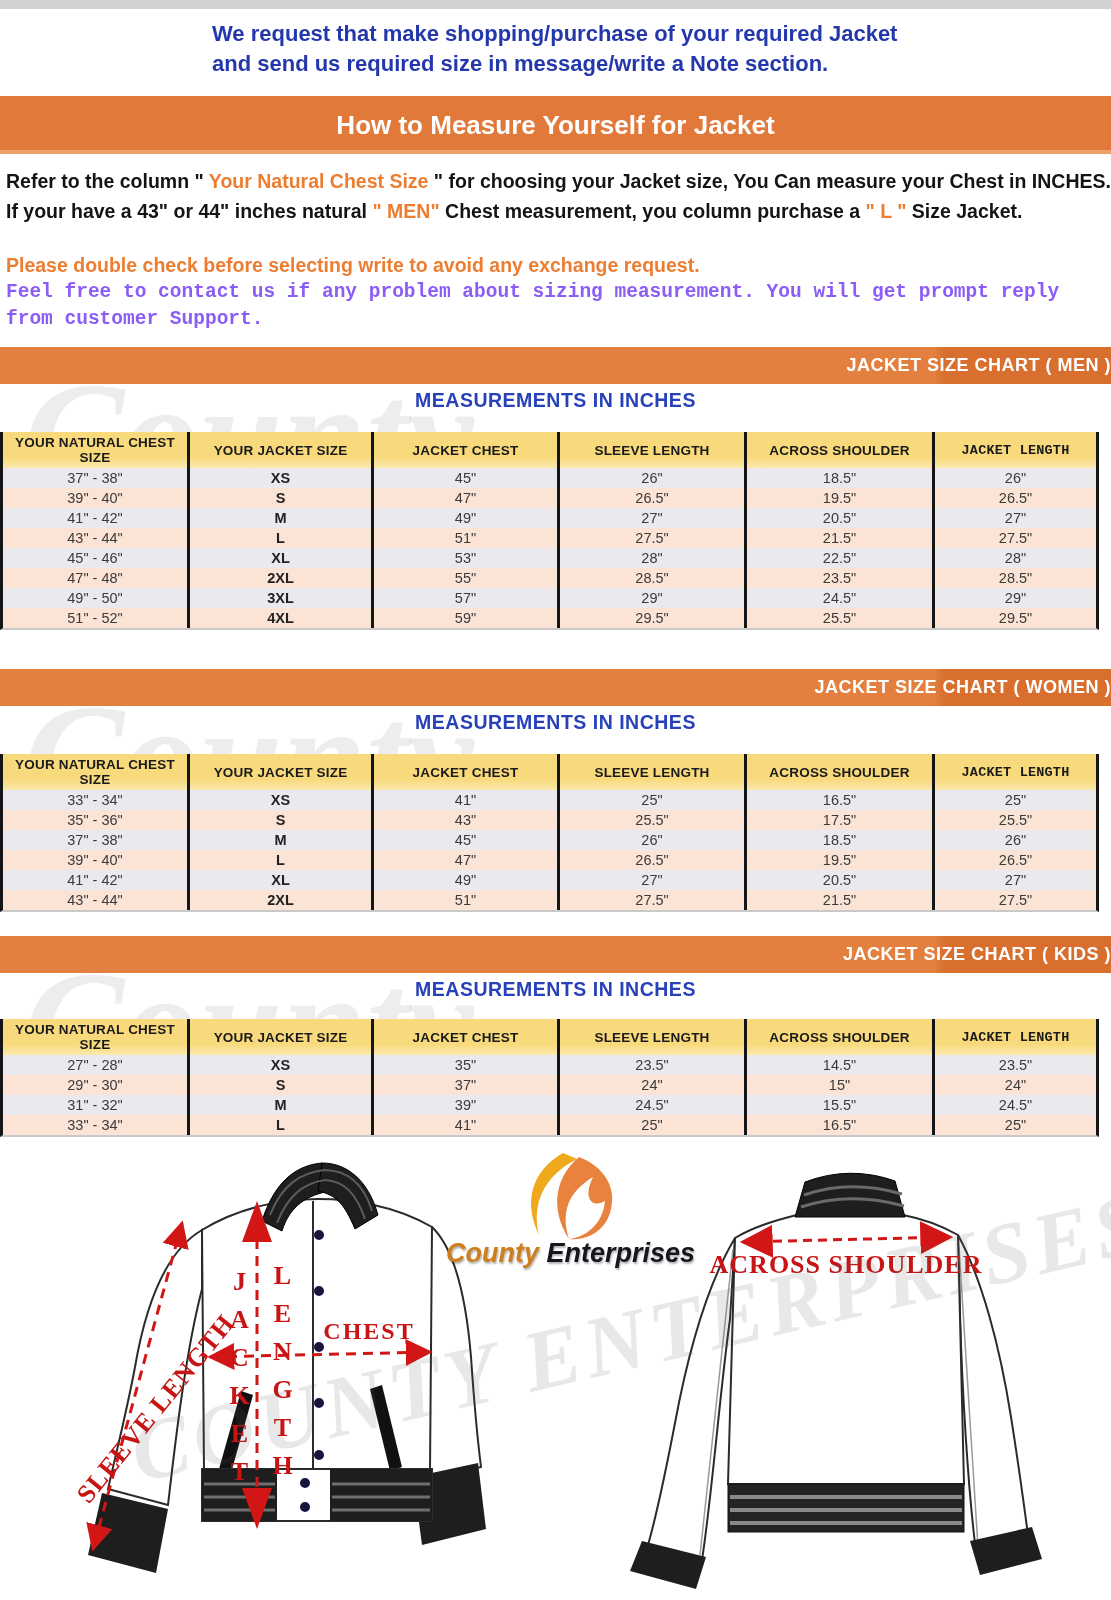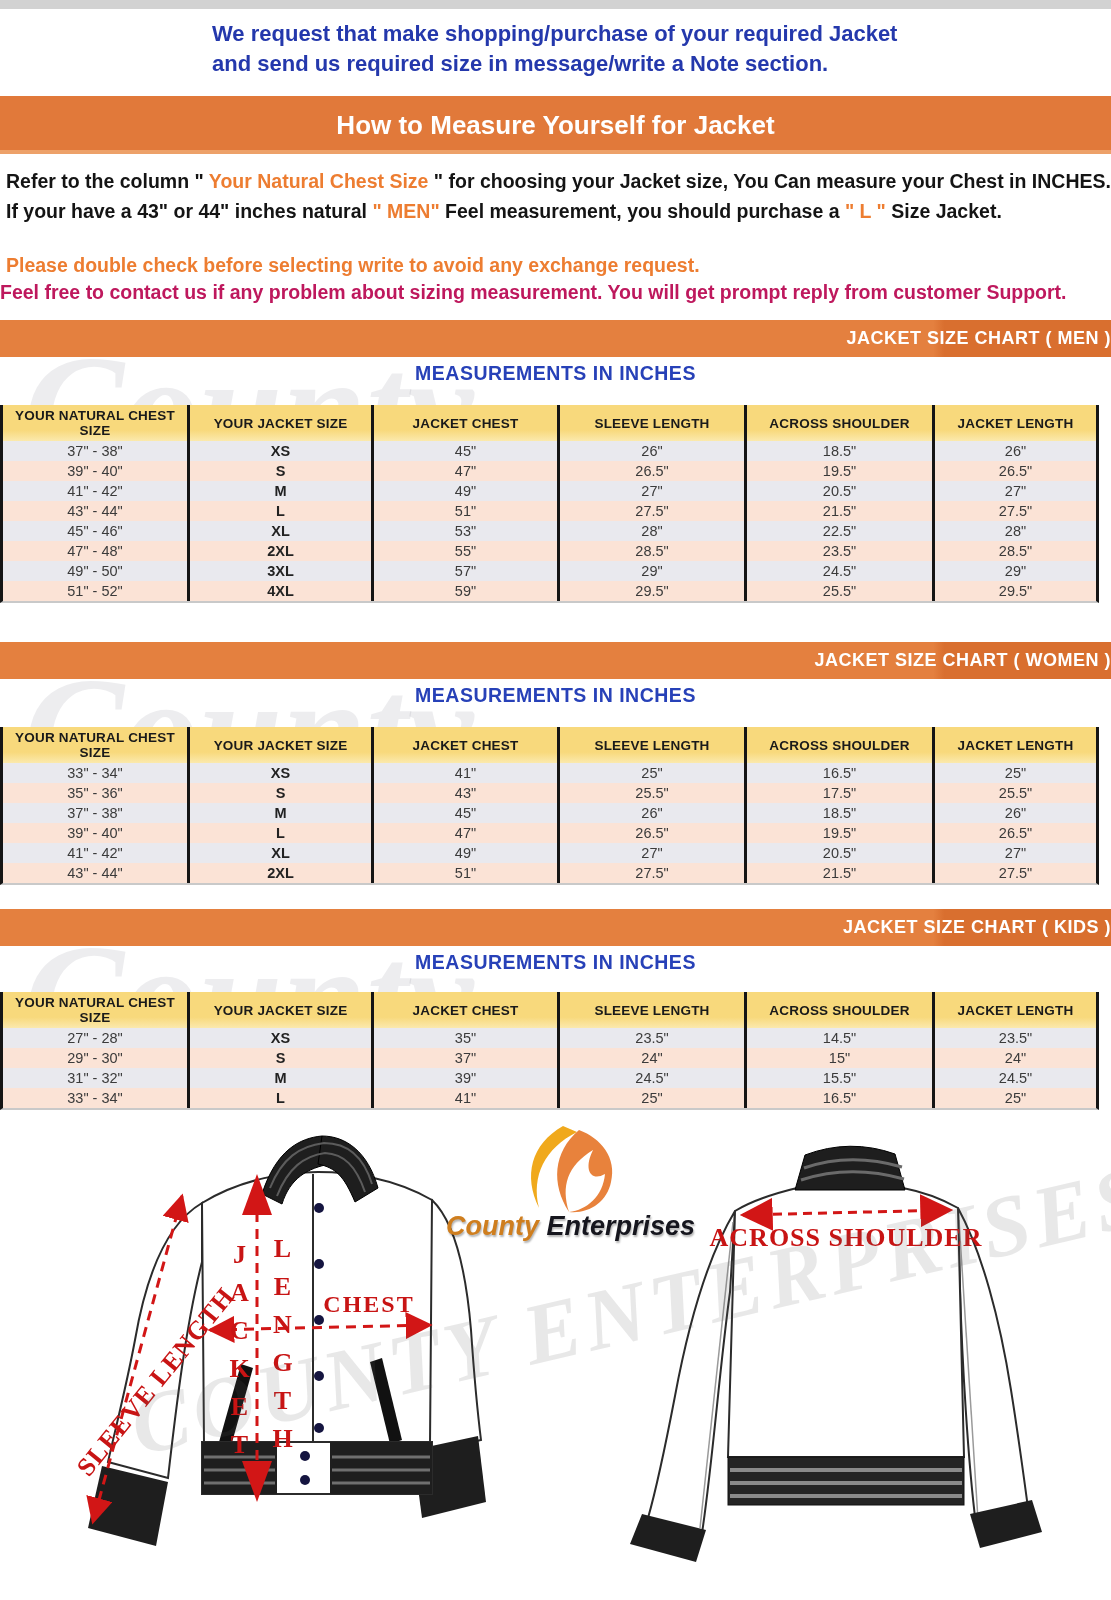--- a/index.html
+++ b/index.html
@@ -21,22 +21,22 @@
   .intro {
     margin-top:12px; padding-left:6px; font-size:19.5px; line-height:30px;
     font-weight:bold; color:#141414;
   }
   .oa { color:#ed7d31; }
   .note-orange {
     margin-top:26px; padding-left:6px; font-size:19.5px; line-height:27px;
     font-weight:bold; color:#ed7d31;
   }
   .note-dark {
-    font-size:19.5px; line-height:27px;
-    font-weight:bold; color:#be185d;
+    padding-left:6px; font-size:19.5px; line-height:27px;
+    font-weight:bold; color:#8b5cf6;font-family:Liberation Mono, monospace;
   }
   .chart-section { position:relative; }
   .chart-section.men   { margin-top:14px; }
   .chart-section.women { margin-top:39px; }
   .chart-section.kids  { margin-top:24px; }
   .wm {
     position:absolute; left:24px; top:2px; z-index:0; pointer-events:none;
     font-family:"Liberation Serif", serif; font-style:italic; font-weight:bold;
     font-size:150px; color:rgba(125,125,140,0.14); white-space:nowrap;
   }
@@ -56,21 +56,21 @@
     border-left:3px solid #151515; border-right:3px solid #151515;
     border-bottom:2px solid #c9c9c9;
   }
   .chart-section.kids table.size-table { margin-top:18px; }
   .size-table th {
     height:36px; padding:0; text-align:center; vertical-align:middle;
     background:linear-gradient(#f8d97c 70%, #fbe9ad 100%);
     border-right:3px solid #151515;
     font-size:13.5px; font-weight:bold; color:#1a1a1a; letter-spacing:0.2px;
   }
-  .size-table th:last-child { border-right:none; }
+  .size-table th:last-child { border-right:none;font-family:Liberation Mono, monospace; }
   .size-table td {
     height:20px; line-height:20px; padding:0; text-align:center;
     border-right:3px solid #151515;
     font-size:14.5px; color:#3b3b3b;
   }
   .size-table td:last-child { border-right:none; }
   .size-table td:nth-child(2) { font-weight:bold; color:#222222;margin-top:36px; }
   .size-table tbody tr:nth-child(odd)  { background:#e9e9ee; }
   .size-table tbody tr:nth-child(even) { background:#fbe3d6; }
   .diagram-area { position:relative; margin-top:2px; height:451px; }
@@ -110,21 +110,21 @@
 
 <div class="top-note">
   <div>We request that make shopping/purchase of your required Jacket</div>
   <div>and send us required size in message/write a Note section.</div>
 </div>
 
 <div class="main-banner">How to Measure Yourself for Jacket</div>
 
 <div class="intro">
   <div><span>Refer to the column " </span><span class="oa">Your Natural Chest Size</span><span> " for choosing your Jacket size, You Can measure your Chest in INCHES.</span></div>
-  <div><span>If your have a 43" or 44"  inches natural </span><span class="oa">" MEN"</span><span> Feel measurement, you should purchase a </span><span class="oa">" L "</span><span> Size Jacket.</span></div>
+  <div><span>If your have a 43" or 44"  inches natural </span><span class="oa">" MEN"</span><span> Chest measurement, you column purchase a </span><span class="oa">" L "</span><span> Size Jacket.</span></div>
 </div>
 
 <div class="note-orange">Please double check before selecting write to avoid any exchange request.</div>
 <div class="note-dark">Feel free to contact us if any problem about sizing measurement. You will get prompt reply from customer Support.</div>
 
 <section class="chart-section men">
   <div class="wm">County</div>
   <div class="section-banner">JACKET SIZE CHART ( MEN )</div>
   <div class="section-subtitle">MEASUREMENTS IN INCHES</div>
   <table class="size-table">

